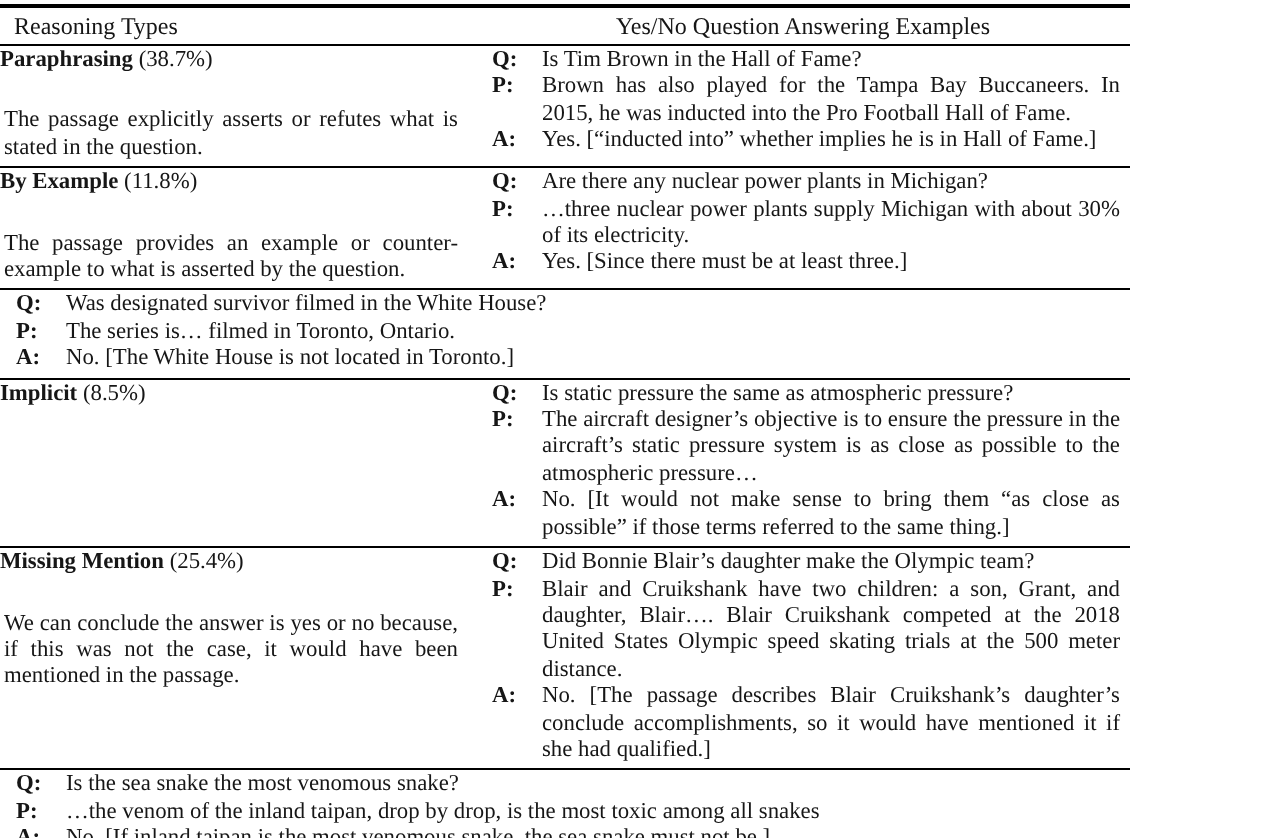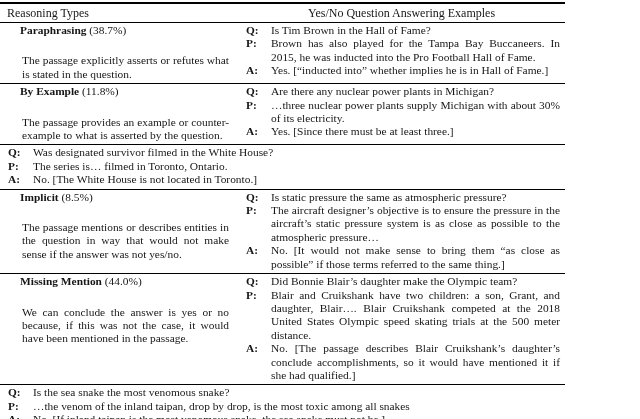--- a/index.html
+++ b/index.html
@@ -22,21 +22,21 @@
     height: 18px;
     font-size: 12px;
   }
   .thead .h-left  { width: 238px; padding-left: 7px; }
   .thead .h-right { flex: 1; text-align: center; }
 
   .trow { display: flex; padding: 1px 0 2px 0; }
 
   .cell-left {
     width: 238px;
-    padding-left: 20px;
+    padding-left: 0;
     padding-right: 9px;
     font-size: 11.4px;
     line-height: 13.4px;
   }
   .type-title .tname { font-weight: bold; }
   .type-desc {
     text-align: justify;
     padding-left: 2px;
     margin-top: 17px;
   }
@@ -134,21 +134,20 @@
           <span class="qpa-text">No. [The White House is not located in Toronto.]</span>
         </div>
     </div>
   </div>
 
   <div class="rule thin"></div>
 
   <div class="trow">
     <div class="cell-left">
       <div class="type-title"><span class="tname">Implicit</span> <span class="tpct">(8.5%)</span></div>
-      <div class="type-desc">The passage mentions or describes entities in the question in way that would not make sense if the answer was not yes/no.</div>
     </div>
     <div class="cell-right">
       <div class="qpa">
           <span class="qpa-label">Q:</span>
           <span class="qpa-text">Is static pressure the same as atmospheric pressure?</span>
         </div>
       <div class="qpa">
           <span class="qpa-label">P:</span>
           <span class="qpa-text">The aircraft designer’s objective is to ensure the pressure in the aircraft’s static pressure system is as close as possible to the atmospheric pressure…</span>
         </div>
@@ -156,21 +155,21 @@
           <span class="qpa-label">A:</span>
           <span class="qpa-text">No. [It would not make sense to bring them “as close as possible” if those terms referred to the same thing.]</span>
         </div>
     </div>
   </div>
 
   <div class="rule thin"></div>
 
   <div class="trow">
     <div class="cell-left">
-      <div class="type-title"><span class="tname">Missing Mention</span> <span class="tpct">(44.0%)</span></div>
+      <div class="type-title"><span class="tname">Missing Mention</span> <span class="tpct">(25.4%)</span></div>
       <div class="type-desc">We can conclude the answer is yes or no because, if this was not the case, it would have been mentioned in the passage.</div>
     </div>
     <div class="cell-right">
       <div class="qpa">
           <span class="qpa-label">Q:</span>
           <span class="qpa-text">Did Bonnie Blair’s daughter make the Olympic team?</span>
         </div>
       <div class="qpa">
           <span class="qpa-label">P:</span>
           <span class="qpa-text">Blair and Cruikshank have two children: a son, Grant, and daughter, Blair…. Blair Cruikshank competed at the 2018 United States Olympic speed skating trials at the 500 meter distance.</span>

